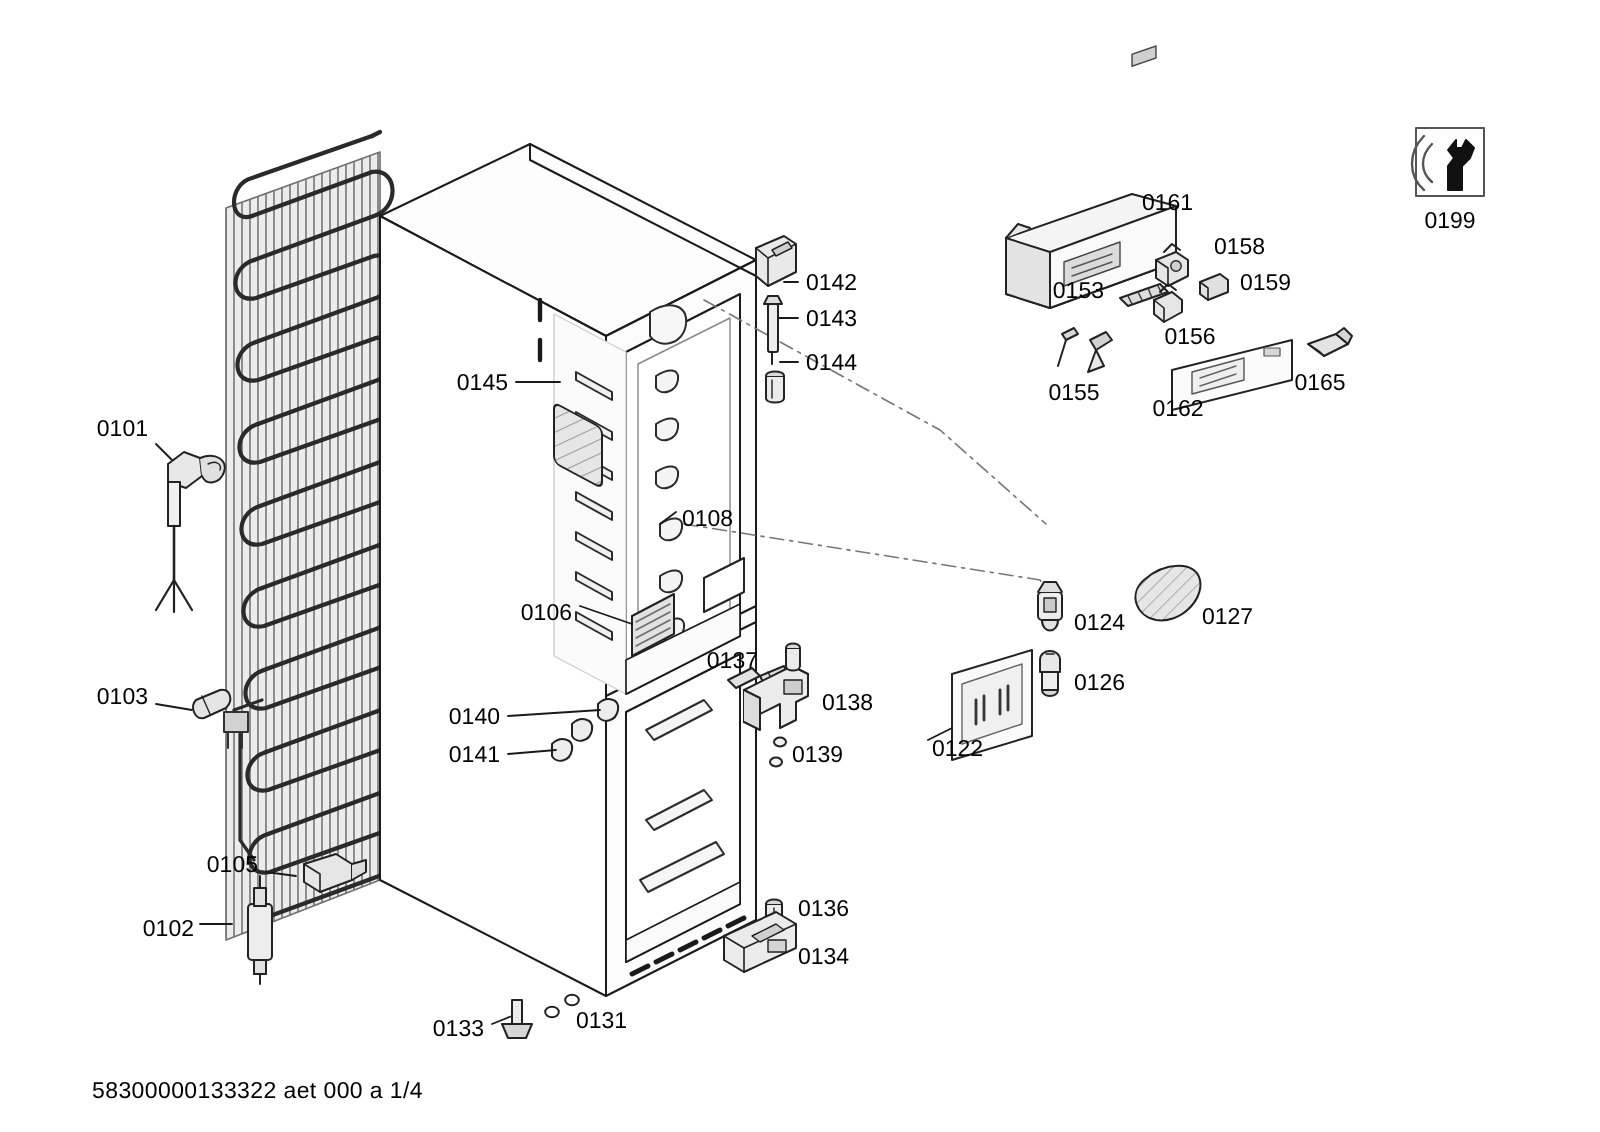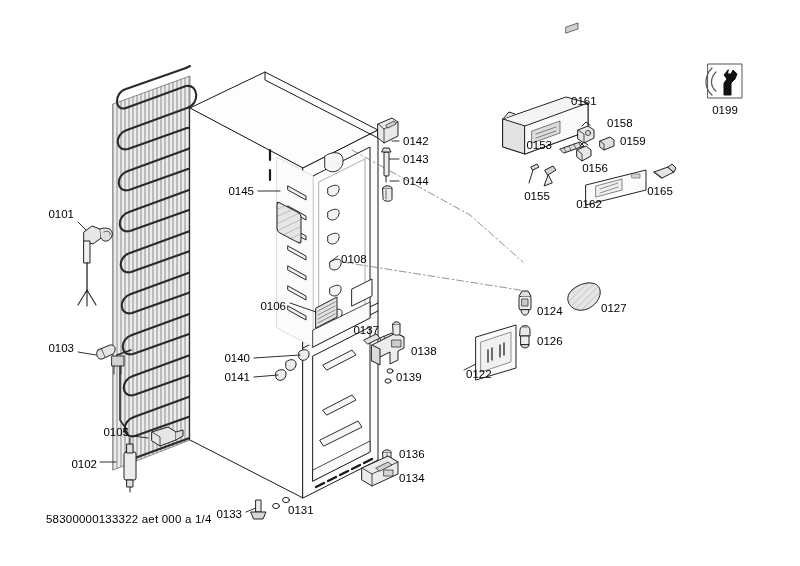--- a/index.html
+++ b/index.html
@@ -2,21 +2,21 @@
 <html><head>
 <meta charset="utf-8">
 <title>Exploded Parts Diagram</title>
 <style>
   html,body{margin:0;padding:0;background:#ffffff;}
   body{width:800px;height:566px;overflow:hidden;
        font-family:"Liberation Sans", sans-serif;color:#111;}
   #sheet{position:relative;width:800px;height:566px;background:#fff;}
   svg{display:block;}
   .lbl{font-family:"Liberation Sans", sans-serif;font-size:11.5px;fill:#000;}
-  .footer{position:absolute;left:8px;top:513px;font-size:11.5px;color:#000;
+  .footer{position:absolute;left:8px;top:540px;font-size:11.5px;color:#000;
           letter-spacing:.2px;white-space:nowrap;padding-left:38px;}
 </style>
 </head>
 <body>
 
 <div id="sheet">
 
   <svg width="800" height="566" viewBox="0 0 800 566">
     <defs>
       <linearGradient id="gMetal" x1="0" y1="0" x2="1" y2="0">

